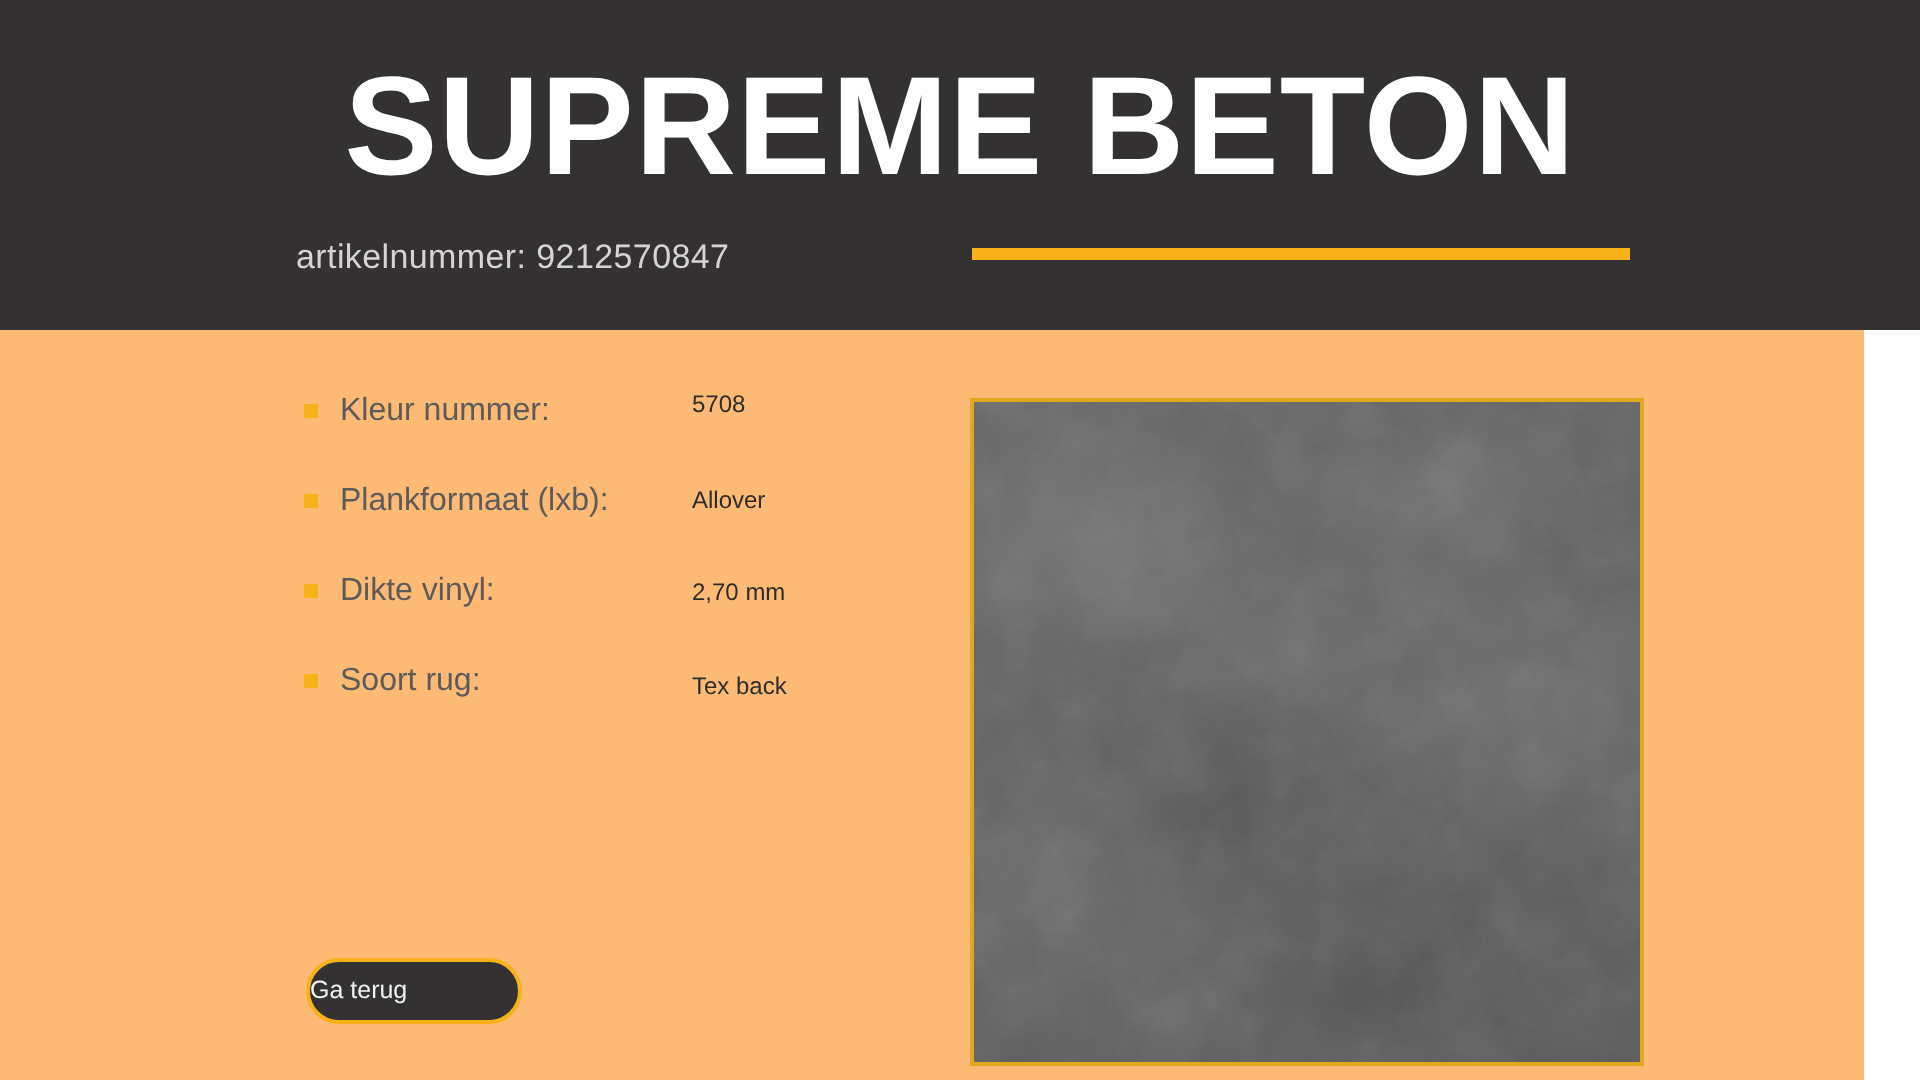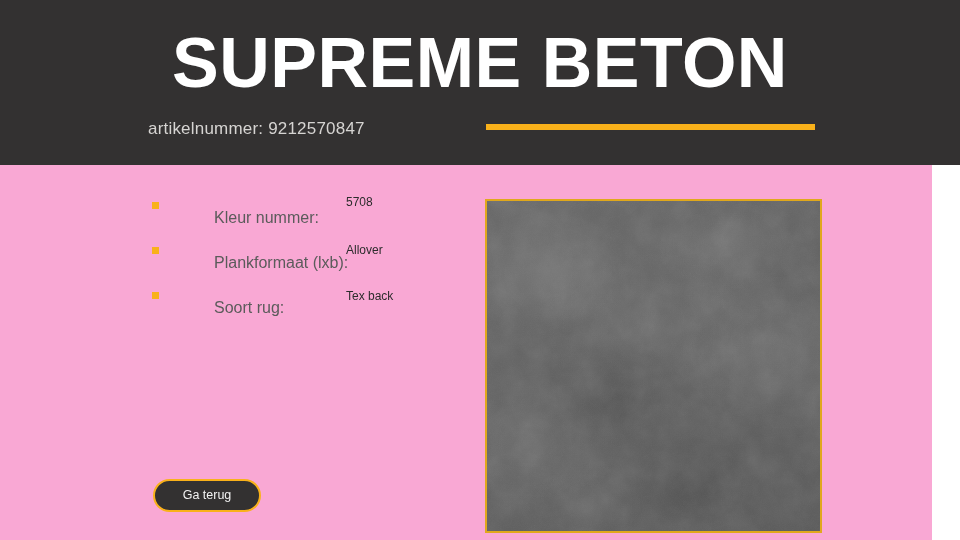--- a/index.html
+++ b/index.html
@@ -11,21 +11,21 @@
     height: 540px;
     overflow: hidden;
     background: #ffffff;
     font-family: "Liberation Sans", sans-serif;
     -webkit-font-smoothing: antialiased;
   }
   .page {
     position: relative;
     width: 932px;
     height: 540px;
-    background: #f9a8d4;
+    background: #fdba74;
   }
 
   
   .header {
     position: absolute;
     left: 0;
     top: 0;
     width: 960px;
     height: 165px;
     background: #333131;
@@ -79,26 +79,25 @@
     position: absolute;
     left: 4px;
     top: 12px;
     width: 7px;
     height: 7px;
     background: #f9b11a;
   }
   .spec-label {
     position: absolute;
     left: 22px;
-    top: 16px;
+    top: 4px;
     color: #5b5b5b;
     font-size: 16px;
     line-height: 24px;
     white-space: nowrap;
-    margin-left: 44px;
   }
   .spec-value {
     position: absolute;
     left: 198px;
     top: 0;
     color: #2c2c2c;
     font-size: 12px;
     line-height: 24px;
     white-space: nowrap;
   }
@@ -115,21 +114,21 @@
     top: 479px;
     width: 108px;
     height: 33px;
     box-sizing: border-box;
     background: #333131;
     border: 2px solid #f9b11a;
     border-radius: 17px;
     color: #f2f2f2;
     font-size: 12.5px;
     line-height: 29px;
-    text-align: center;
+    text-align: left;
     cursor: pointer;
   }
 
   
   .swatch {
     position: absolute;
     left: 485px;
     top: 199px;
     width: 337px;
     height: 334px;
@@ -173,20 +172,25 @@
       <span class="spec-value">5708</span>
     </div>
 
 
     <div class="spec-row">
       <span class="bullet"></span>
       <span class="spec-label">Plankformaat (lxb):</span>
       <span class="spec-value">Allover</span>
     </div>
 
+    <div class="spec-row">
+      <span class="bullet"></span>
+      <span class="spec-label">Dikte vinyl:</span>
+      <span class="spec-value">2,70 mm</span>
+    </div>
 
     <div class="spec-row">
       <span class="bullet"></span>
       <span class="spec-label">Soort rug:</span>
       <span class="spec-value">Tex back</span>
     </div>
 
   </div>
 
   <div class="back-button">Ga terug</div>

